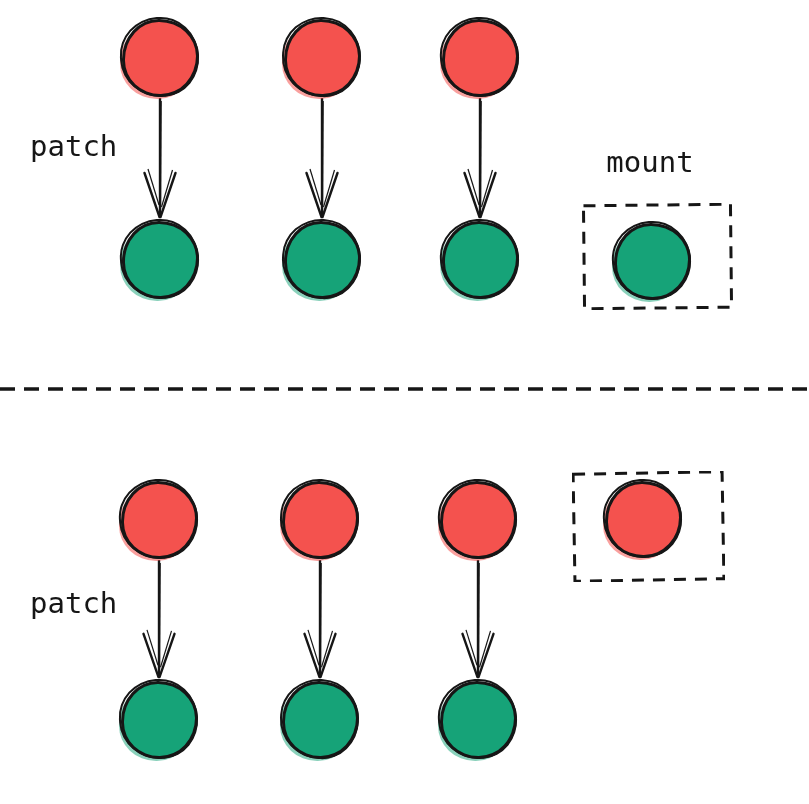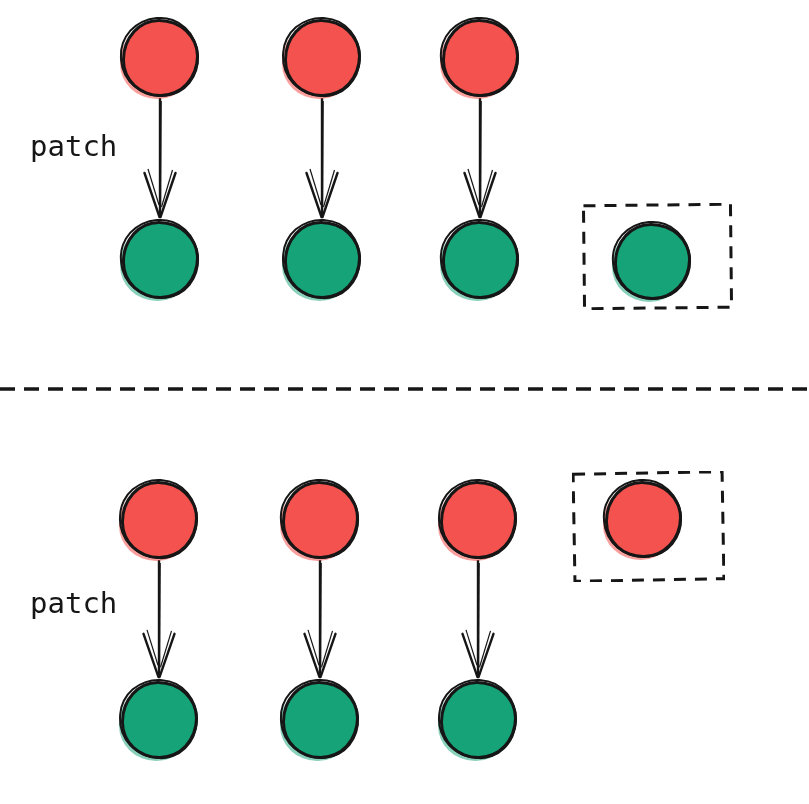--- a/index.html
+++ b/index.html
@@ -101,20 +101,21 @@
       <line x1="22" y1="1" x2="22" y2="119" stroke-width="2.4"></line>
       <line x1="23.4" y1="4" x2="22.6" y2="112" stroke-width="1.1" opacity="0.85"></line>
       <path d="M6.5 76 Q14 98 21.5 120" stroke-width="2.4" stroke-linecap="round"></path>
       <path d="M37.5 76 Q30 98 22.5 120" stroke-width="2.4" stroke-linecap="round"></path>
       <path d="M10 72 L21 108" stroke-width="1.2"></path>
       <path d="M34.5 73 L23.5 110" stroke-width="1.2"></path>
     </svg>
     <div class="node green"></div>
   </div>
 
+  <div class="label centered" style="left:575px; top:148px; width:150px;">mount</div>
   <svg class="dashed-box-svg" style="left:582px; top:203px;" width="151" height="107" viewBox="0 0 151 107">
     <rect x="2" y="2" width="147" height="103" stroke-width="3" stroke-dasharray="12 9" transform="rotate(-0.6 75 53)"></rect>
   </svg>
   <div class="boxed-node node green" style="left:614px; top:223px; width:77px; height:77px;"></div>
 
   <svg class="divider-svg" width="809" height="12" viewBox="0 0 809 12">
     <line x1="0" y1="6" x2="809" y2="6" stroke-width="3.5" stroke-dasharray="15 9"></line>
   </svg>
 
   <div class="label" style="left:30px; top:589px;">patch</div>

